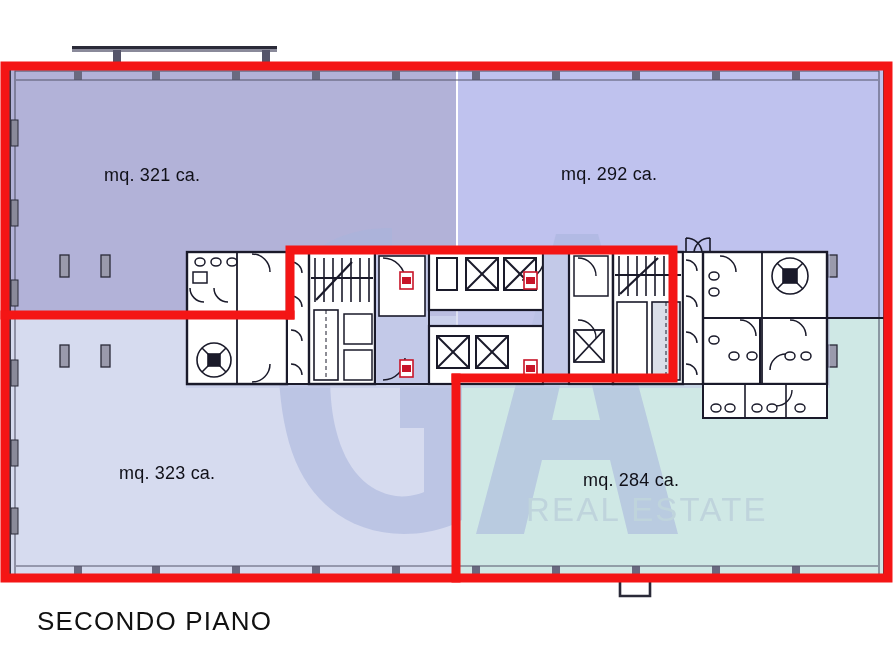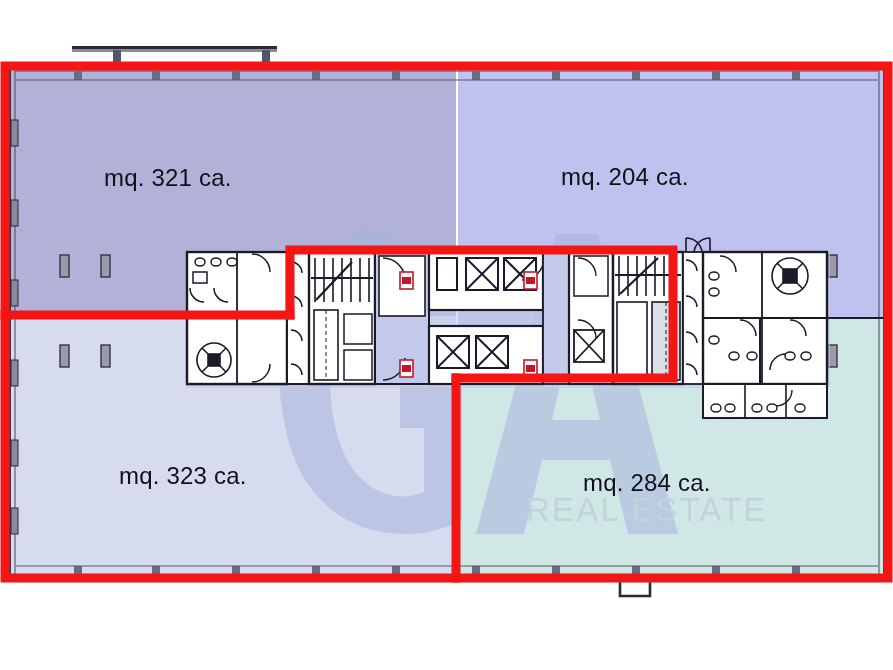--- a/index.html
+++ b/index.html
@@ -23,21 +23,21 @@
   #plan-svg {
     position: absolute;
     top: 0; left: 0;
     width: 893px;
     height: 670px;
     display: block;
   }
   .area-label {
     position: absolute;
     font-family: "Liberation Sans", sans-serif;
-    font-size: 24px;
+    font-size: 18px;
     font-weight: 400;
     color: #101018;
     letter-spacing: 0.2px;
     white-space: nowrap;
     pointer-events: none;
     line-height: 1;
     text-align: center;
   }
   #label-321 { left: 104px; top: 166px; }
   #label-292 { left: 561px; top: 165px; }
@@ -383,18 +383,19 @@
       <path d="M5,315 L290,315"></path>
 
       <path d="M290,315 L290,250 L673,250 L673,378 L456,378"></path>
 
       <path d="M456,378 L456,578"></path>
     </g>
 
   </svg>
 
   <div class="area-label" id="label-321">mq. 321 ca.</div>
-  <div class="area-label" id="label-292">mq. 204 ca.</div>
+  <div class="area-label" id="label-292">mq. 292 ca.</div>
   <div class="area-label" id="label-323">mq. 323 ca.</div>
   <div class="area-label" id="label-284">mq. 284 ca.</div>
 
+  <div id="floor-caption">SECONDO PIANO</div>
 
 </div>
 
 </body></html>

